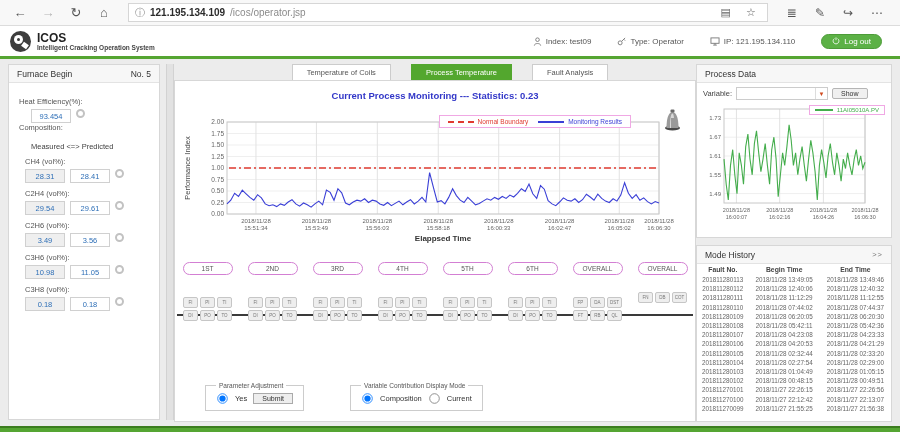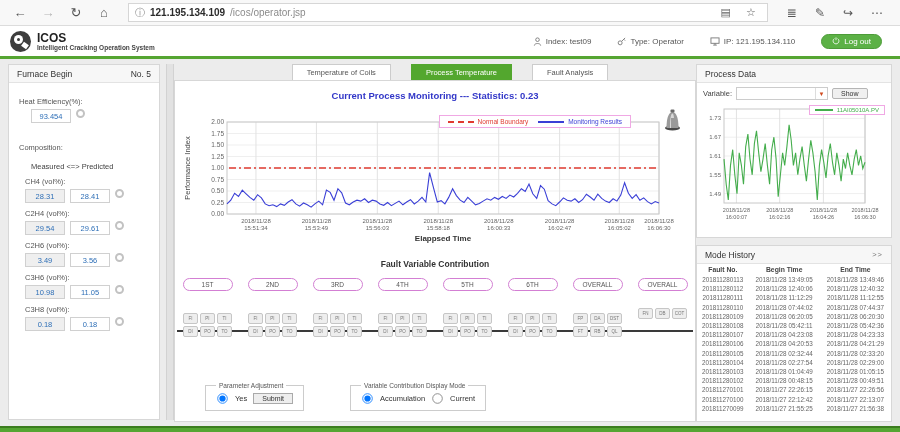--- a/index.html
+++ b/index.html
@@ -42,21 +42,21 @@
   .sidebar { width:152px; height:356px; display:flex; flex-direction:column; flex:none; }
   .sidebar .phead span:first-child { flex:1; }
   .sb-body { padding:8px 10px; }
   .sb-label { font-size:7.5px; color:#555; margin:6px 0 3px 0; }
   .sb-row { display:flex; align-items:flex-start; gap:5px; margin-left:6px; }
   .sb-row input { width:40px; height:14px; border:1px solid #d0d0d0; font-size:7.5px; color:#2e6fb7; text-align:center; font-family:"Liberation Sans",sans-serif; }
   .sb-row input.meas { background:#efefef; }
   .heat-input { width:66px; height:14px; border:1px solid #d0d0d0; font-size:7.5px; color:#2e6fb7; text-align:center; margin-left:6px; font-family:"Liberation Sans",sans-serif; }
   .circ-icon { width:9px; height:9px; border:2px solid #c2c2c2; border-radius:50%; display:inline-block; flex:none; cursor:pointer; }
   .mp-label { font-size:7.5px; color:#444; margin:10px 0 2px 12px; }
-  .comp-label { font-size:7.5px; color:#555; margin-top:20px; }
+  .comp-label { font-size:7.5px; color:#555; margin-top:0; }
 
   .col-div { width:8px; background:#e2e2e2; border-left:1px solid #d2d2d2; border-right:1px solid #d2d2d2; margin:0 6px 0 6px; height:356px; flex:none; }
 
   
   .maincol { flex:1; display:flex; flex-direction:column; min-width:0;align-items:center; }
   .tabs { display:flex; gap:20px; padding-left:30px; height:19px; align-items:flex-end; }
   .tab { font-size:7.5px; color:#555; background:#fff; border:1px solid #ccc; border-bottom:none; padding:3px 14px; cursor:pointer; }
   .tab.active { background:#53a72e; border-color:#53a72e; color:#fff; }
   .mainpanel { position:relative; height:398px; display:flex; flex-direction:column; }
   .mtitle { text-align:center; font-size:9.5px; font-weight:bold; color:#3237c8; margin-top:9px; }
@@ -293,21 +293,20 @@
             <text x="478" y="106" text-anchor="middle" font-size="6" fill="#666">2018/11/28</text>
             <text x="478" y="113" text-anchor="middle" font-size="6" fill="#666">16:06:30</text>
             <rect x="46" y="5" width="432" height="92" fill="none" stroke="#c8c8c8"></rect>
             <line x1="48" x2="476" y1="51" y2="51" stroke="#e03b30" stroke-width="1.6" stroke-dasharray="7 3 2 3"></line>
             <polyline points="46.0,86.9 49.8,83.2 53.6,76.3 57.5,79.5 61.3,73.1 65.1,76.8 68.9,80.4 72.8,83.2 76.6,77.7 80.4,80.9 84.2,86.9 88.1,88.7 91.9,87.8 95.7,89.6 99.5,86.9 103.3,88.3 107.2,85.0 111.0,82.7 114.8,86.9 118.6,89.2 122.5,86.0 126.3,87.8 130.1,90.1 133.9,86.9 137.8,84.1 141.6,87.8 145.4,73.1 149.2,75.4 153.0,83.2 156.9,71.7 160.7,75.8 164.5,86.0 168.3,87.8 172.2,85.0 176.0,83.2 179.8,84.1 183.6,81.8 187.5,85.5 191.3,83.2 195.1,84.1 198.9,86.9 202.7,88.3 206.6,85.5 210.4,88.7 214.2,86.4 218.0,84.1 221.9,87.8 225.7,85.0 229.5,82.7 233.3,86.9 237.2,84.1 241.0,80.4 244.8,85.0 248.6,55.6 252.4,70.3 256.3,85.0 260.1,83.7 263.9,86.9 267.7,80.4 271.6,71.7 275.4,78.6 279.2,83.2 283.0,85.5 286.8,80.4 290.7,84.1 294.5,87.8 298.3,86.4 302.1,84.1 306.0,81.8 309.8,83.2 313.6,80.4 317.4,82.3 321.3,79.5 325.1,81.4 328.9,78.1 332.7,80.0 336.5,76.3 340.4,71.7 344.2,74.5 348.0,67.1 351.8,76.8 355.7,81.4 359.5,68.5 363.3,72.2 367.1,83.7 371.0,86.9 374.8,88.7 378.6,85.0 382.4,80.9 386.2,83.2 390.1,84.1 393.9,81.8 397.7,85.5 401.5,82.7 405.4,77.2 409.2,80.0 413.0,83.2 416.8,77.2 420.7,81.4 424.5,84.1 428.3,85.5 432.1,81.8 435.9,84.1 439.8,78.1 443.6,65.7 447.4,76.3 451.2,81.4 455.1,77.7 458.9,83.2 462.7,80.9 466.5,84.6 470.4,86.9 474.2,84.6 478.0,86.0" fill="none" stroke="#3a3fd6" stroke-width="1.1"></polyline>
             <text x="0" y="0" font-size="7.5" fill="#444" text-anchor="middle" transform="translate(9,51) rotate(-90)">Performance Index</text>
             <text x="262" y="124" font-size="8" font-weight="bold" fill="#333" text-anchor="middle">Elappsed Time</text>
           </svg>
       </div>
 
-      <div class="fvc-title">Fault Variable Contribution</div>
       <div class="fvc-btns" id="fvc-btns">
           <button class="fvc-btn">1ST</button>
           <button class="fvc-btn">2ND</button>
           <button class="fvc-btn">3RD</button>
           <button class="fvc-btn">4TH</button>
           <button class="fvc-btn">5TH</button>
           <button class="fvc-btn">6TH</button>
           <button class="fvc-btn">OVERALL</button>
           <button class="fvc-btn">OVERALL</button>
         </div>
@@ -415,21 +414,21 @@
           <div class="fs-body">
             <input type="radio" name="padj" checked="" style="">
             <span>Yes</span>
             <button class="submit-btn">Submit</button>
           </div>
         </fieldset>
         <fieldset>
           <legend>Variable Contribution Display Mode</legend>
           <div class="fs-body">
             <input type="radio" name="dmode" checked="" style="">
-            <span>Accumulation</span>
+            <span>Composition</span>
             <input type="radio" name="dmode" style="">
             <span>Current</span>
           </div>
         </fieldset>
       </div>
     </div>
   </div>
 
   <div class="rightcol">
     <div class="panel pd-panel">

